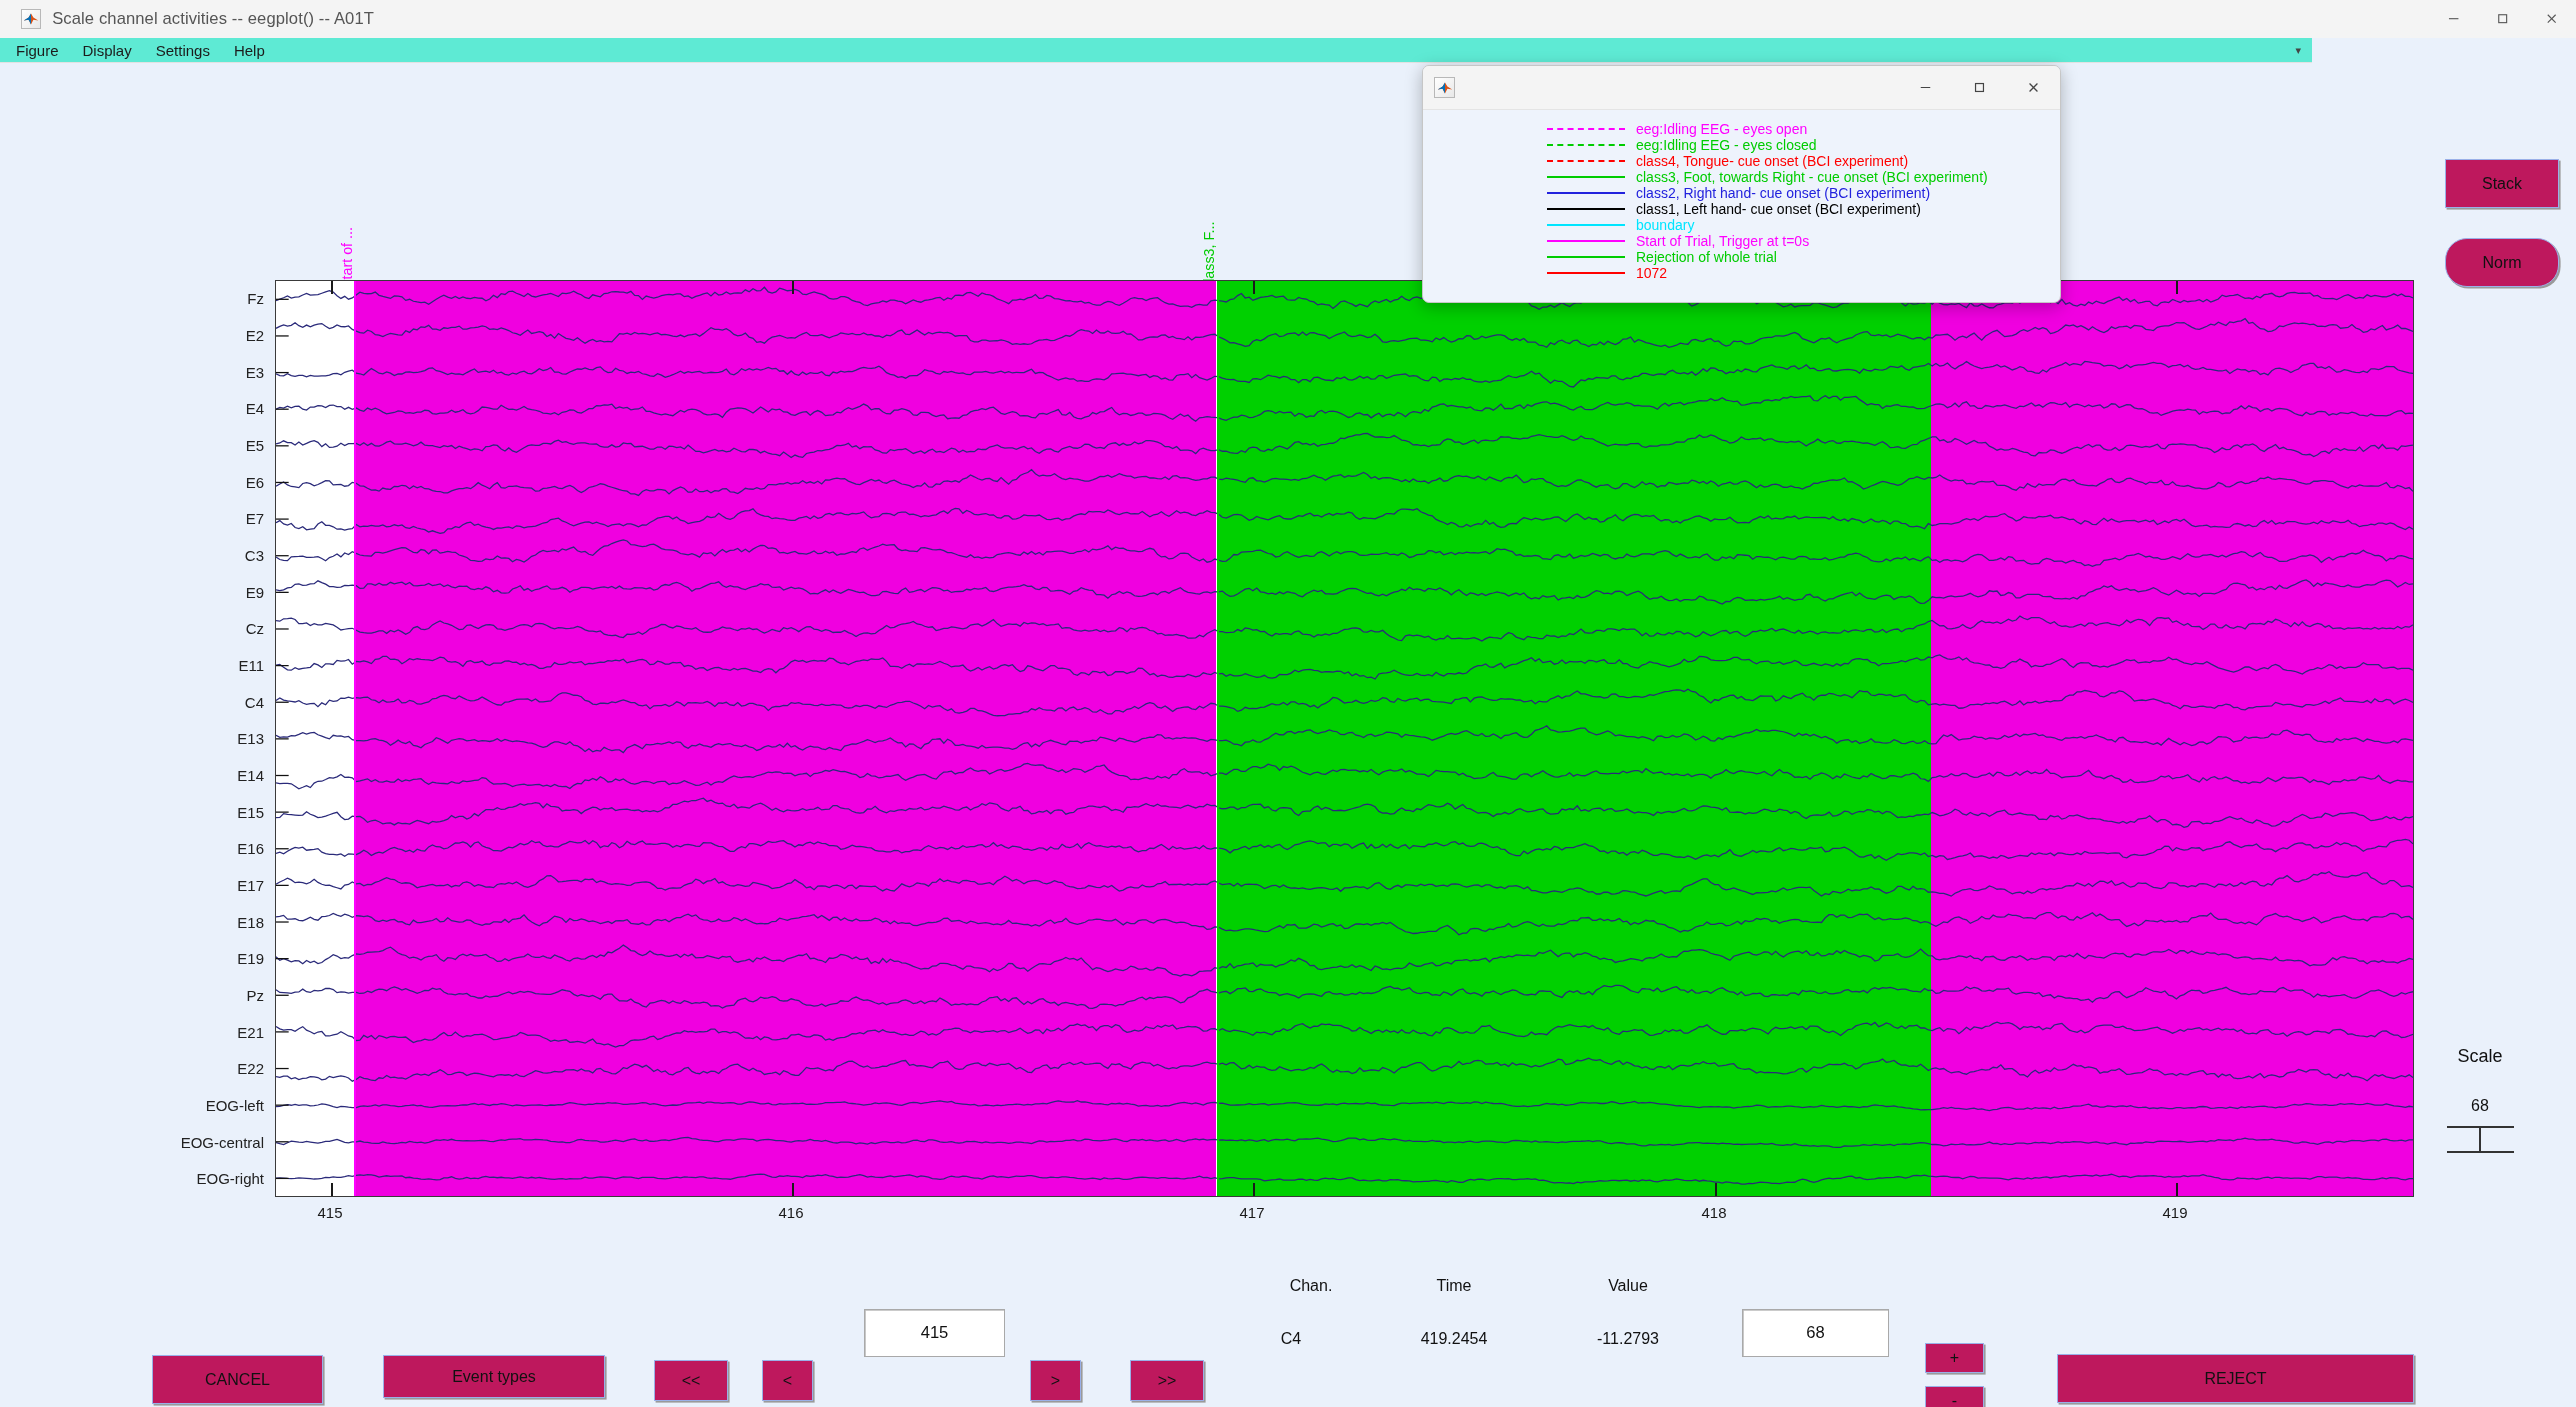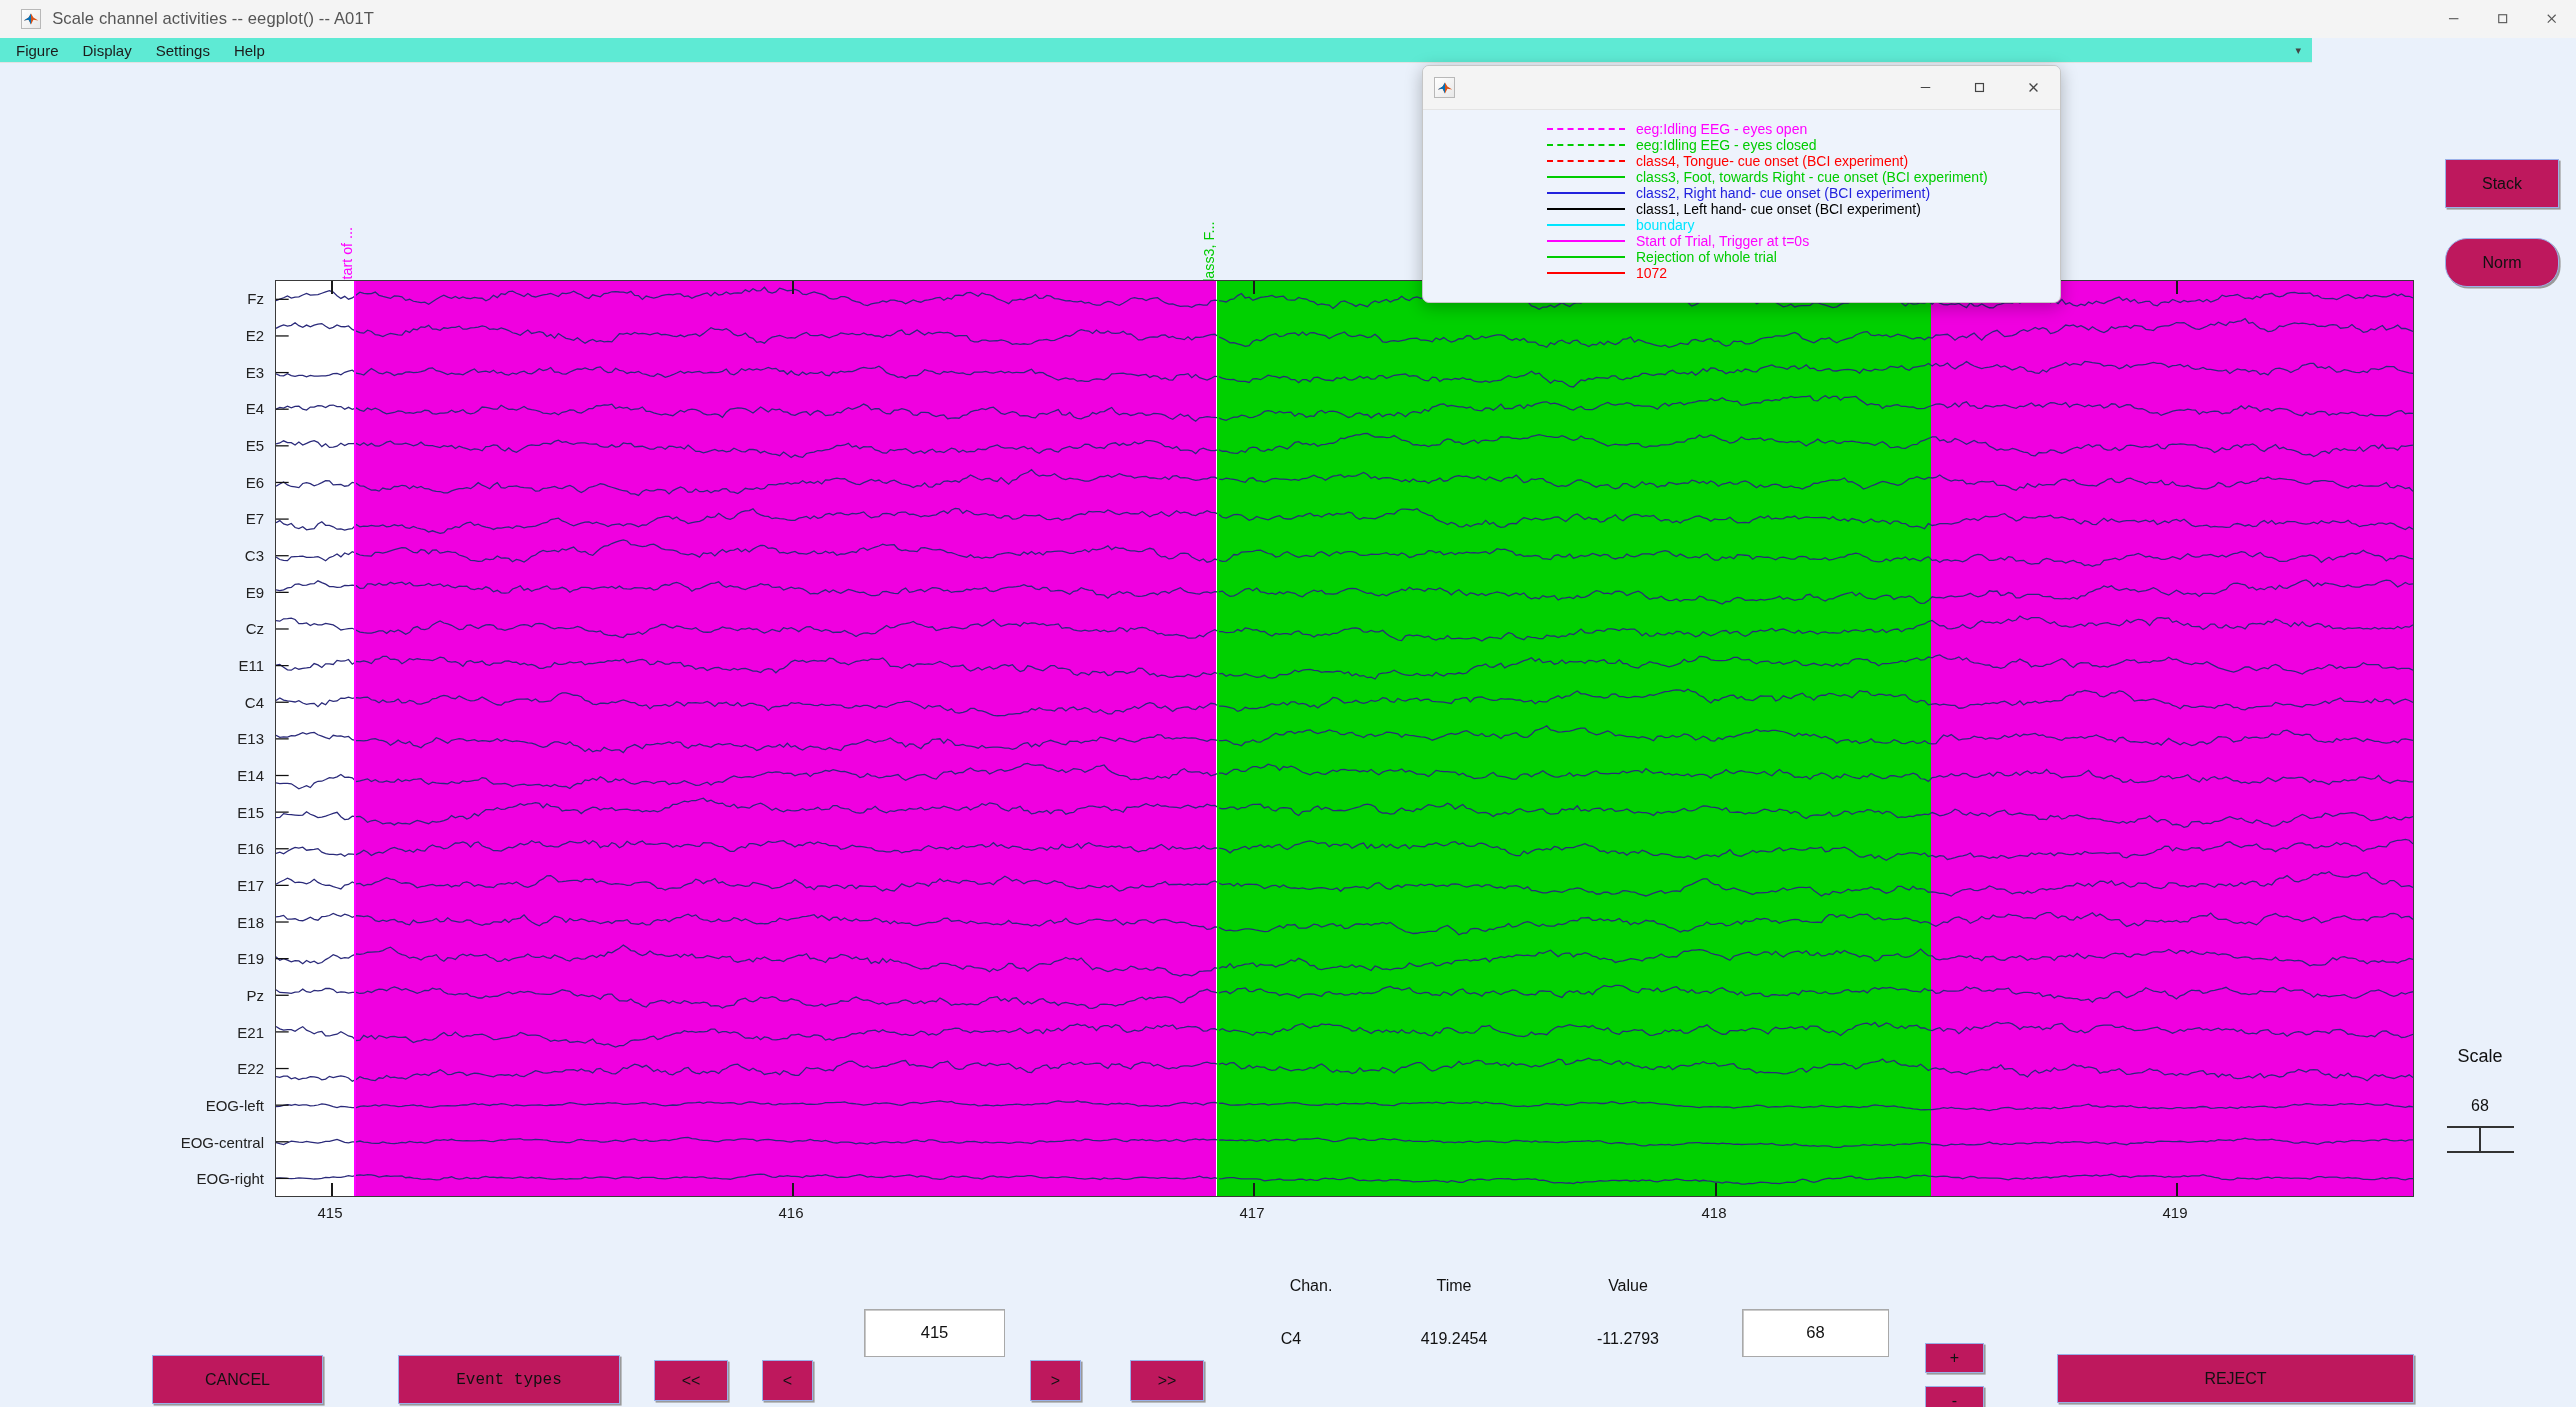--- a/index.html
+++ b/index.html
@@ -91,21 +91,21 @@
   #scale-box { position: absolute; left: 2401px; top: 1046px; width: 158px; }
   #scale-title { font-size: 18px; color: #111; text-align: center; }
   #scale-val { font-size: 16px; color: #111; text-align: center; margin-top: 30px; }
   #scale-glyph { margin: 11px auto 0; width: 67px; height: 27px; position: relative; }
   #scale-glyph .hbar { position: absolute; left: 0; top: 0; width: 67px; height: 2.4px; background: #333; }
   #scale-glyph .vbar { position: absolute; left: 32px; top: 0; width: 2.4px; height: 27px; background: #333; }
   #scale-glyph .hbar2 { position: absolute; left: 0; bottom: 0; width: 67px; height: 2.4px; background: #333; }
 
   
   #btn-cancel { left: 152px; top: 1307px; width: 171px; height: 49px; }
-  #btn-evtypes { left: 398px; top: 1307px; width: 222px; height: 49px; font-family: Liberation Mono, monospace; }
+  #btn-evtypes { left: 383px; top: 1307px; width: 222px; height: 43px; }
   #btn-ff-back { left: 654px; top: 1312px; width: 74px; height: 41px; }
   #btn-back    { left: 762px; top: 1312px; width: 51px; height: 41px; }
   #fld-pos     { left: 864px; top: 1309px; width: 141px; height: 48px; }
   #btn-fwd     { left: 1030px; top: 1312px; width: 51px; height: 41px; }
   #btn-ff-fwd  { left: 1130px; top: 1312px; width: 74px; height: 41px; }
   #fld-amp     { left: 1742px; top: 1309px; width: 147px; height: 48px; }
   #btn-plus    { left: 1925px; top: 1295px; width: 59px; height: 30px; }
   #btn-minus   { left: 1925px; top: 1338px; width: 59px; height: 30px; }
   #btn-reject  { left: 2057px; top: 1306px; width: 357px; height: 49px; }
 

